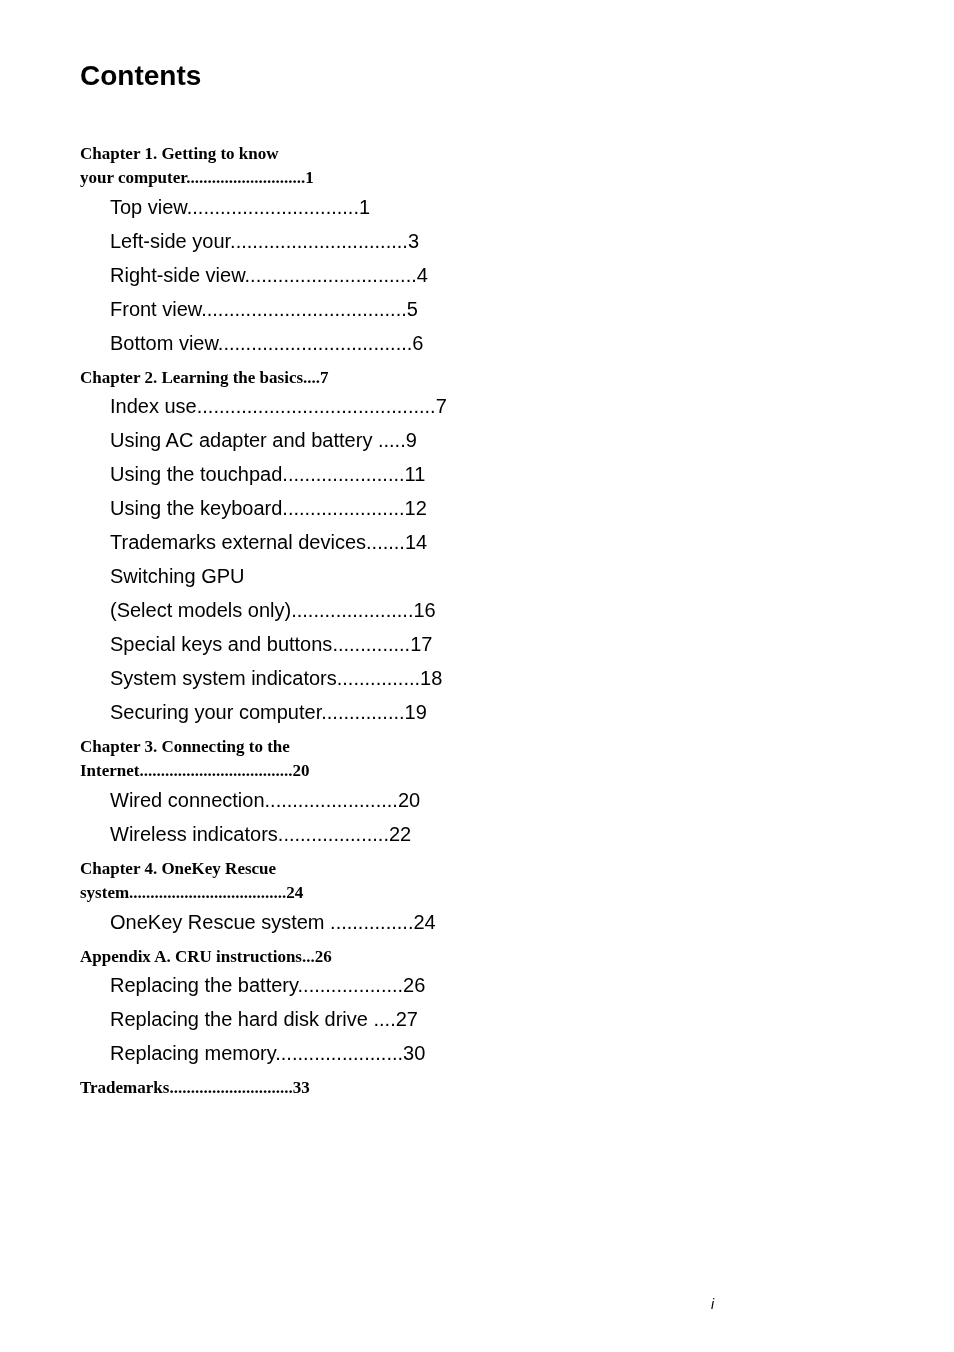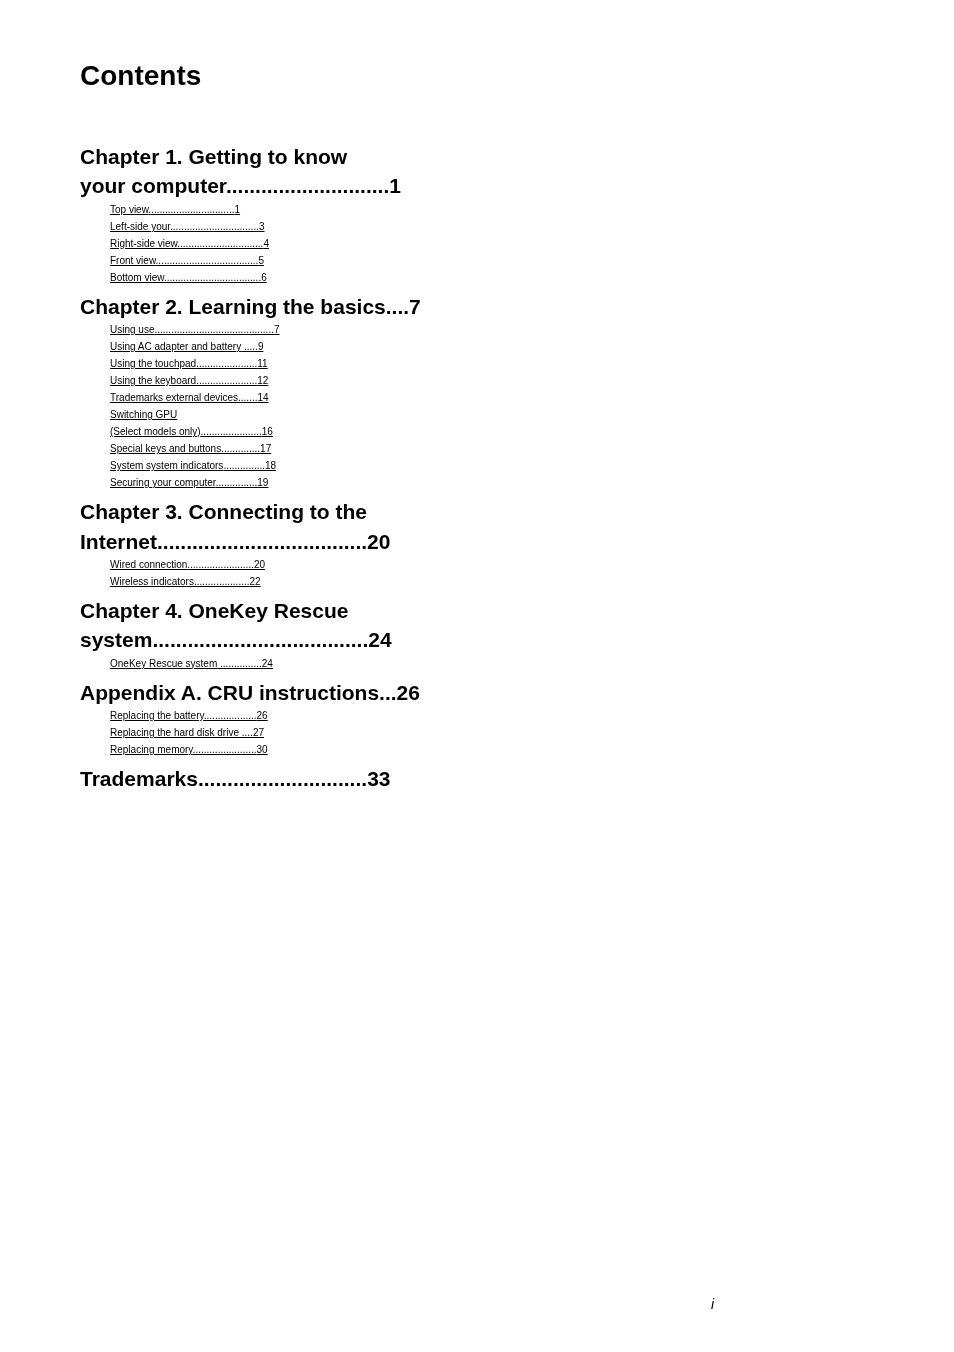--- a/index.html
+++ b/index.html
@@ -30,32 +30,31 @@
       margin-bottom: 50px;
       font-family: Arial, sans-serif;
     }
 
     .toc-container {
       margin-top: 10px;
     }
 
     .chapter-heading {
       font-weight: bold;
-      font-size: 21px;
-      font-family: Liberation Sans, sans-serif;
+      font-size: 17px;
+      font-family: Liberation Serif, serif;
       line-height: 1.4;
       margin-top: 4px;
     }
 
     .toc-entry {
-      font-size: 10px;
+      font-size: 20px;
       font-family: Arial, sans-serif;
       line-height: 1.7;
       padding-left: 30px;
-      text-decoration: underline;
     }
 
     .chapter-block {
       margin-bottom: 6px;
     }
 
     .page-number-indicator {
       position: absolute;
       bottom: 40px;
       right: 80px;
@@ -85,21 +84,21 @@
       <div class="toc-entry"><span>Left-side your</span><span class="dots">................................</span><span>3</span></div>
       <div class="toc-entry"><span>Right-side view</span><span class="dots">...............................</span><span>4</span></div>
       <div class="toc-entry"><span>Front view</span><span class="dots">.....................................</span><span>5</span></div>
       <div class="toc-entry"><span>Bottom view</span><span class="dots">...................................</span><span>6</span></div>
     </div>
 
     <div class="chapter-block">
       <div class="chapter-heading">
         <span>Chapter 2. Learning the basics</span><span class="dots">....</span><span>7</span>
       </div>
-      <div class="toc-entry"><span>Using use</span><span class="dots">...........................................</span><span>7</span></div>
+      <div class="toc-entry"><span>Index use</span><span class="dots">...........................................</span><span>7</span></div>
       <div class="toc-entry"><span>Using AC adapter and battery</span><span class="dots"> .....</span><span>9</span></div>
       <div class="toc-entry"><span>Using the touchpad</span><span class="dots">......................</span><span>11</span></div>
       <div class="toc-entry"><span>Using the keyboard</span><span class="dots">......................</span><span>12</span></div>
       <div class="toc-entry"><span>Trademarks external devices</span><span class="dots">.......</span><span>14</span></div>
       <div class="toc-entry"><span>Switching GPU</span></div>
       <div class="toc-entry"><span>(Select models only)</span><span class="dots">......................</span><span>16</span></div>
       <div class="toc-entry"><span>Special keys and buttons</span><span class="dots">..............</span><span>17</span></div>
       <div class="toc-entry"><span>System system indicators</span><span class="dots">...............</span><span>18</span></div>
       <div class="toc-entry"><span>Securing your computer</span><span class="dots">...............</span><span>19</span></div>
     </div>

